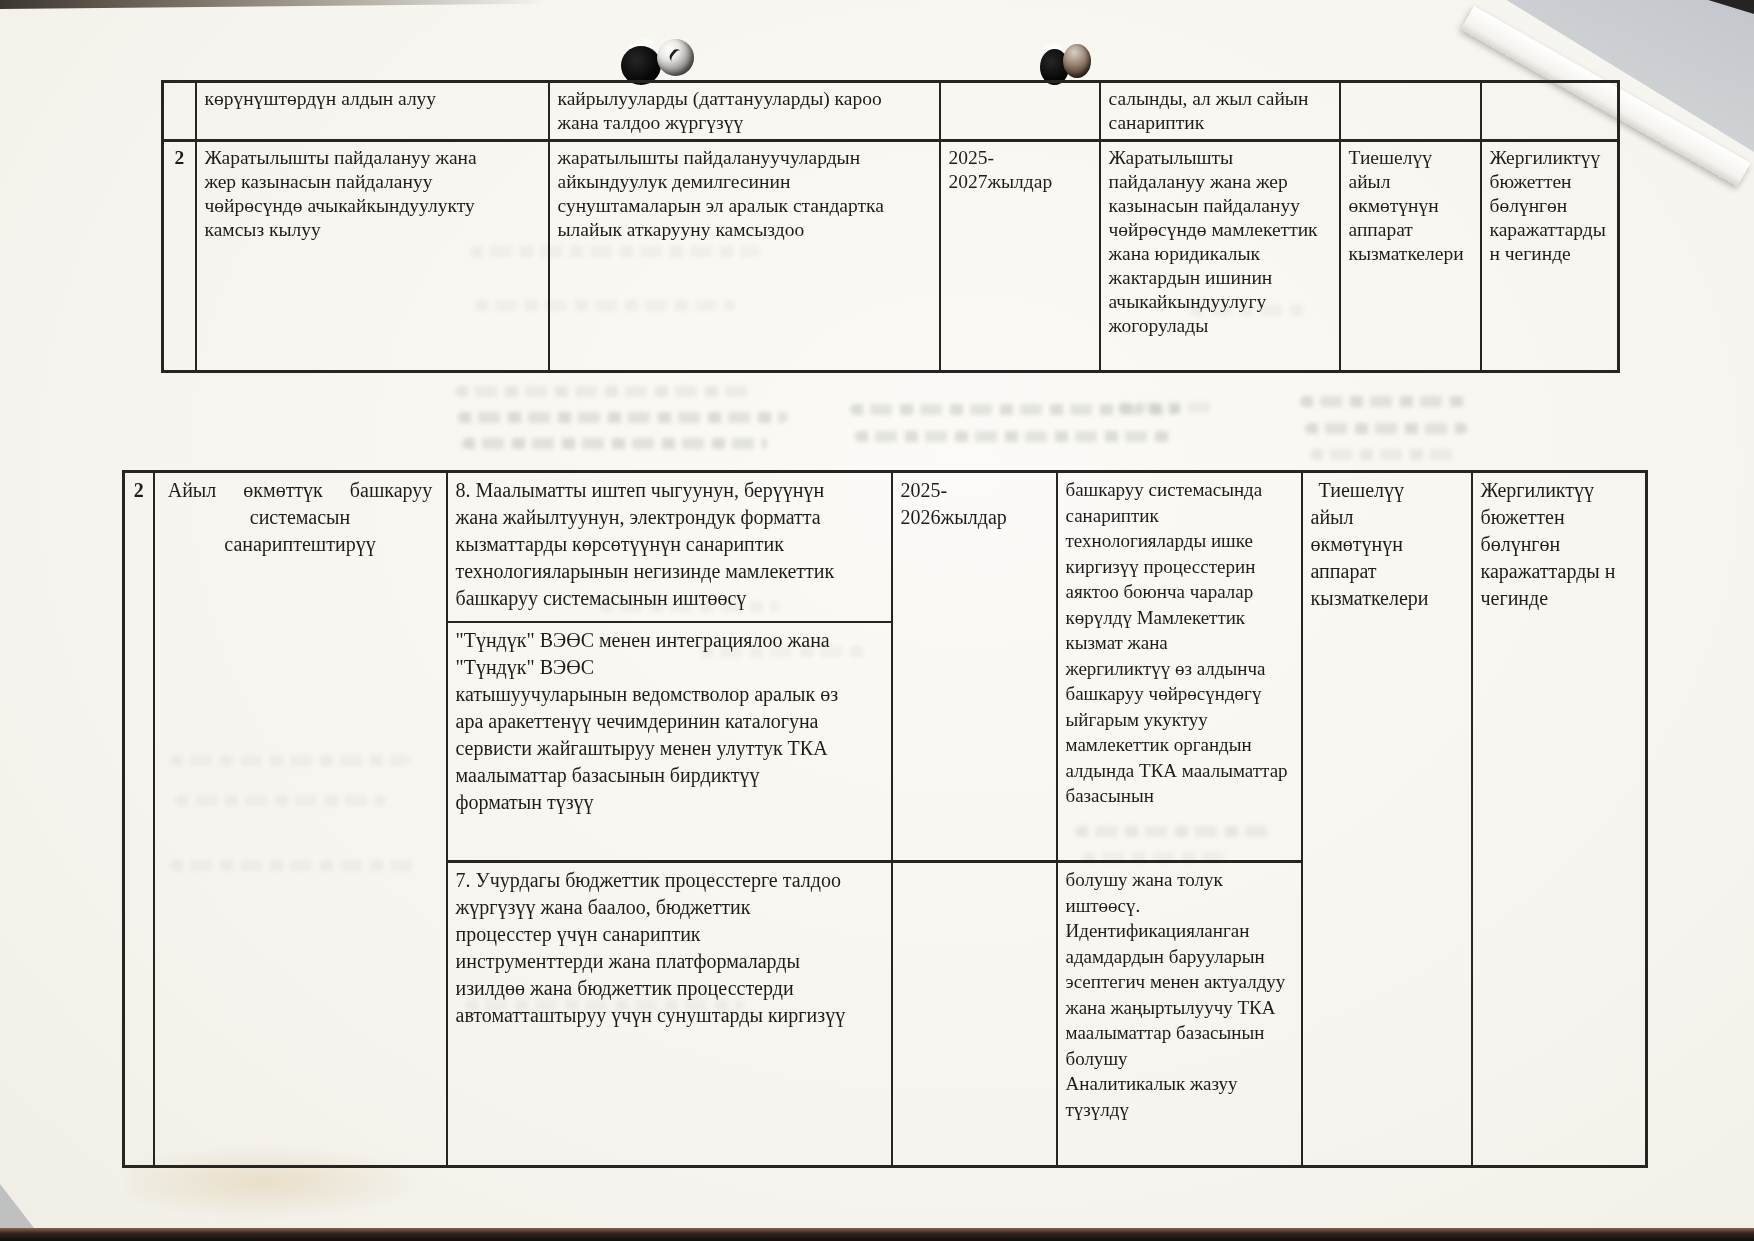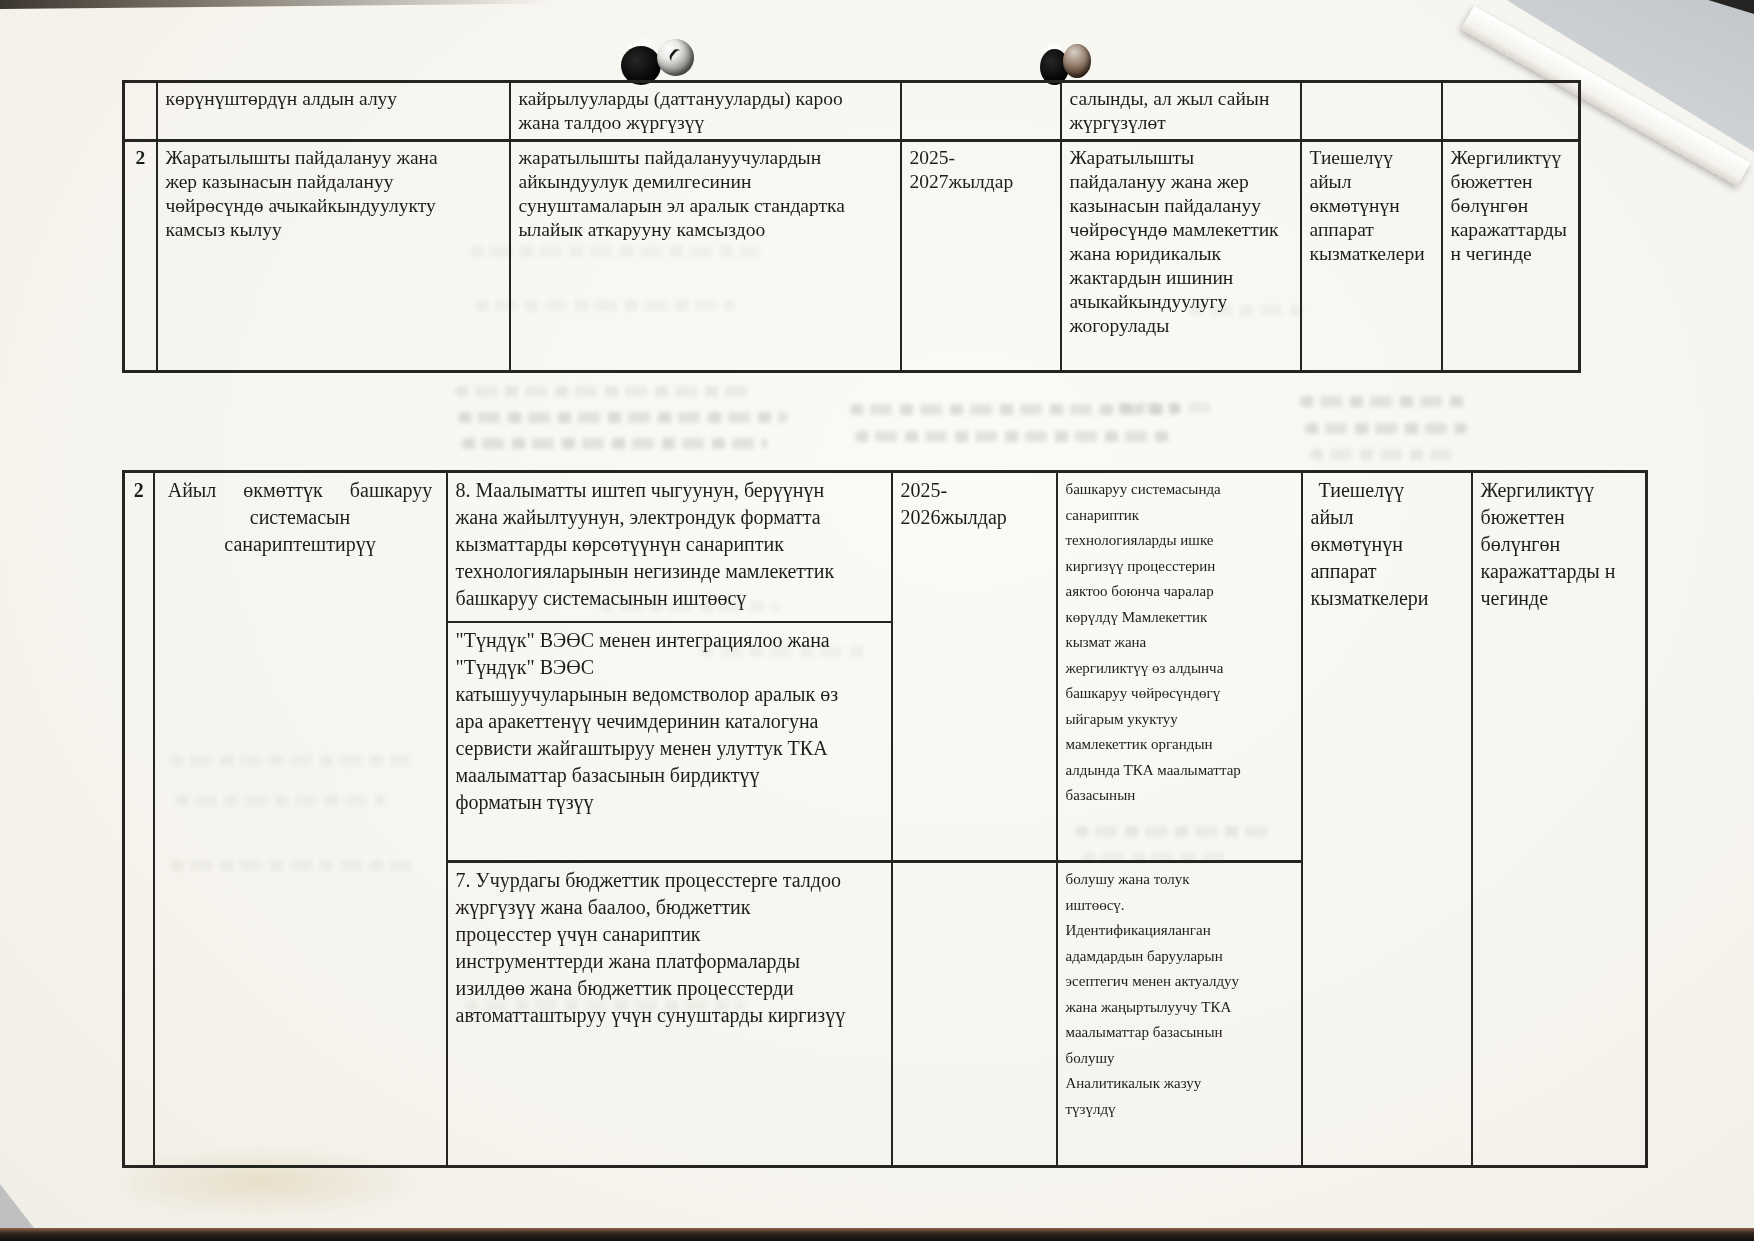--- a/index.html
+++ b/index.html
@@ -84,29 +84,29 @@
   table.doc-table{
     position:absolute;border-collapse:collapse;table-layout:fixed;
     background:transparent;
   }
   table.doc-table td{
     border:2px solid #262522;vertical-align:top;
     padding:4px 8px;white-space:pre-wrap;overflow:hidden;
     color:#1e1d1b;
   }
   table.t1{left:122px;top:80px;width:1456px;font-size:19.5px;line-height:24px;}
-  table.t1{border:3px solid #262522;}
+  table.t1{border:3px solid #262522;margin-left:39px;}
   table.t1 tr.r1 td{border-bottom-width:3px;}
   table.t2{left:122px;top:470px;width:1523px;font-size:20px;line-height:27px;}
   table.t2{border:3px solid #262522;}
   td.c-num{font-weight:bold;text-align:center;padding-left:2px;padding-right:2px;}
   td.t2-program{word-spacing:22px;text-align:center;}
   td.t2-dates{padding-top:160px;}
   td.t2-resp{padding-top:140px;text-indent:8px;}
-  td.t2-result{font-size:15px;line-height:25.5px;}
+  td.t2-result{font-size:19px;line-height:25.5px;}
   td.t2-result2{padding-top:12px;}
   td.t2-tunduk{padding-top:10px;}
   table.t2 td.row3-divider{border-top-width:3px;}
 </style>
 </head>
 <body>
 
 <div class="page">
 
   <div class="edge-top"></div>
@@ -162,21 +162,21 @@
         <col style="width:138px">
     </colgroup>
     <tbody>
         <tr class="r1" style="height:57px">
       <td class="c-num"></td>
       <td>көрүнүштөрдүн алдын алуу</td>
       <td>кайрылууларды (даттанууларды) кароо
 жана талдоо жүргүзүү</td>
       <td></td>
       <td>салынды, ал жыл сайын
-жүргүзүлөт</td>
+санариптик</td>
       <td></td>
       <td></td>
     </tr>
     <tr style="height:231px">
       <td class="c-num">2</td>
       <td>Жаратылышты пайдалануу жана
 жер казынасын пайдалануу
 чөйрөсүндө ачыкайкындуулукту
 камсыз кылуу</td>
       <td>жаратылышты пайдалануучулардын

